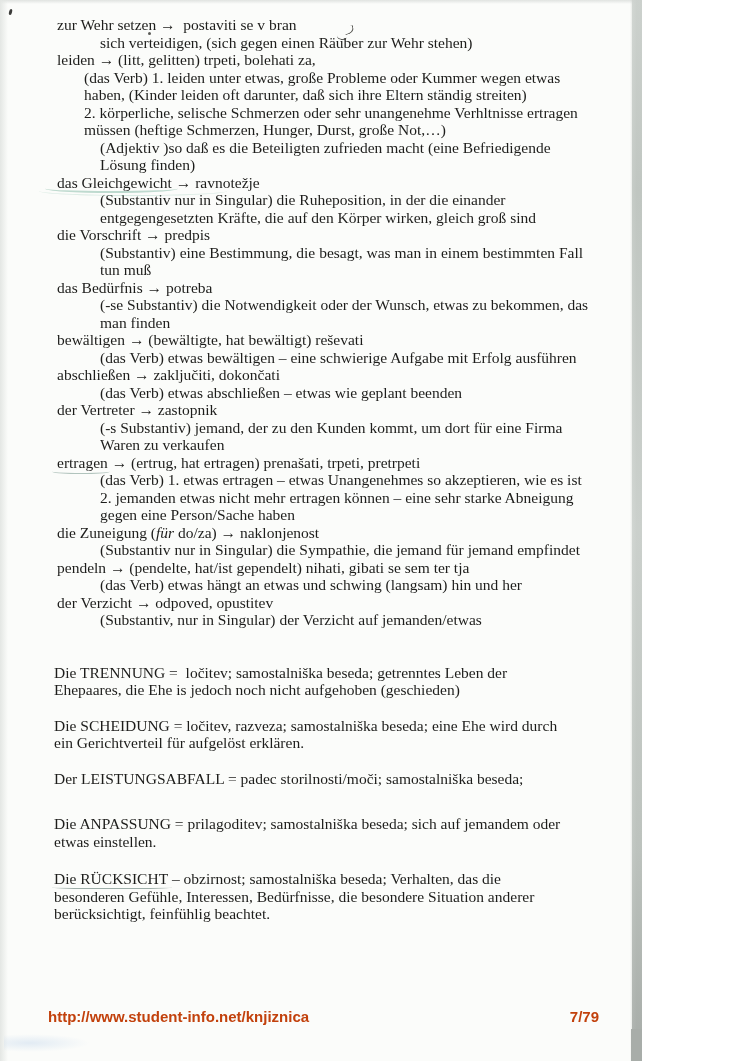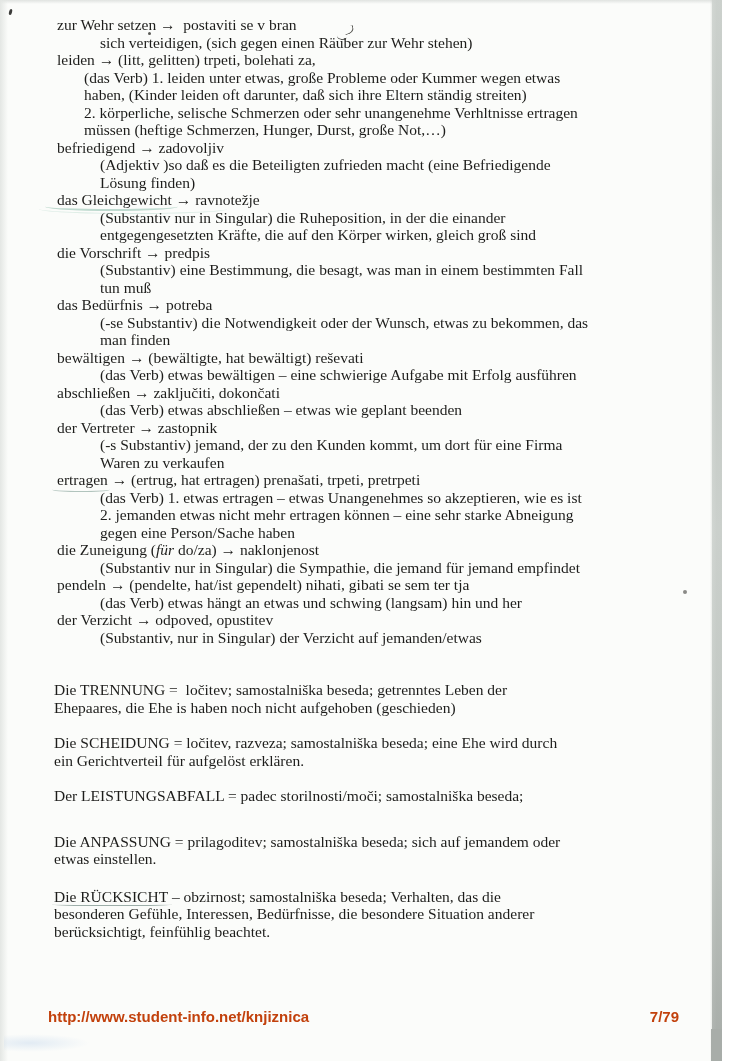--- a/index.html
+++ b/index.html
@@ -1,18 +1,18 @@
 <!DOCTYPE html>
 <html><head>
 <meta charset="utf-8">
 <style>
   html,body{margin:0;padding:0;background:#ffffff;}
   .page{
     position:relative;
-    width:722px;height:1061px;
+    width:642px;height:1061px;
     background:#fbfcfa;
     overflow:hidden;
     font-family:"Liberation Serif", serif;
     color:#1d1d1b;
   }
   
   .edge-left{position:absolute;left:0;top:0;width:8px;height:100%;
     background:linear-gradient(to right,#e4e7e4,rgba(244,246,243,0));}
   .edge-top{position:absolute;left:0;top:0;width:100%;height:4px;
     background:linear-gradient(to bottom,#e0e3e0,rgba(251,252,250,0));}
@@ -85,21 +85,20 @@
 
   <div class="content">
     <div id="entries">
         <div class="line"><span>zur Wehr setzen →  postaviti se v bran</span></div>
         <div class="line ind-2"><span>sich verteidigen, (sich gegen einen Räuber zur Wehr stehen)</span></div>
         <div class="line"><span>leiden → (litt, gelitten) trpeti, bolehati za,</span></div>
         <div class="line ind-1"><span>(das Verb) 1. leiden unter etwas, große Probleme oder Kummer wegen etwas</span></div>
         <div class="line ind-1"><span>haben, (Kinder leiden oft darunter, daß sich ihre Eltern ständig streiten)</span></div>
         <div class="line ind-1"><span>2. körperliche, selische Schmerzen oder sehr unangenehme Verhltnisse ertragen</span></div>
         <div class="line ind-1"><span>müssen (heftige Schmerzen, Hunger, Durst, große Not,…)</span></div>
-        <div class="line"><span>befriedigend → zadovoljiv</span></div>
         <div class="line ind-2"><span>(Adjektiv )so daß es die Beteiligten zufrieden macht (eine Befriedigende</span></div>
         <div class="line ind-2"><span>Lösung finden)</span></div>
         <div class="line"><span class="teal-underline">das Gleichgewicht</span><span> → ravnotežje</span></div>
         <div class="line ind-2"><span>(Substantiv nur in Singular) die Ruheposition, in der die einander</span></div>
         <div class="line ind-2"><span>entgegengesetzten Kräfte, die auf den Körper wirken, gleich groß sind</span></div>
         <div class="line"><span>die Vorschrift → predpis</span></div>
         <div class="line ind-2"><span>(Substantiv) eine Bestimmung, die besagt, was man in einem bestimmten Fall</span></div>
         <div class="line ind-2"><span>tun muß</span></div>
         <div class="line"><span>das Bedürfnis → potreba</span></div>
         <div class="line ind-2"><span>(-se Substantiv) die Notwendigkeit oder der Wunsch, etwas zu bekommen, das</span></div>
@@ -118,21 +117,21 @@
         <div class="line"><span>die Zuneigung (</span><span class="italic">für</span><span> do/za) → naklonjenost</span></div>
         <div class="line ind-2"><span>(Substantiv nur in Singular) die Sympathie, die jemand für jemand empfindet</span></div>
         <div class="line"><span>pendeln → (pendelte, hat/ist gependelt) nihati, gibati se sem ter tja</span></div>
         <div class="line ind-2"><span>(das Verb) etwas hängt an etwas und schwing (langsam) hin und her</span></div>
         <div class="line"><span>der Verzicht → odpoved, opustitev</span></div>
         <div class="line ind-2"><span>(Substantiv, nur in Singular) der Verzicht auf jemanden/etwas</span></div>
       </div>
     <div class="paragraphs" id="paragraphs">
         <div class="paragraph">
           <div class="line"><span>Die TRENNUNG =  ločitev; samostalniška beseda; getrenntes Leben der</span></div>
-          <div class="line"><span>Ehepaares, die Ehe is haben noch nicht aufgehoben (geschieden)</span></div>
+          <div class="line"><span>Ehepaares, die Ehe is jedoch noch nicht aufgehoben (geschieden)</span></div>
         </div>
         <div class="paragraph">
           <div class="line"><span>Die SCHEIDUNG = ločitev, razveza; samostalniška beseda; eine Ehe wird durch</span></div>
           <div class="line"><span>ein Gerichtverteil für aufgelöst erklären.</span></div>
         </div>
         <div class="paragraph">
           <div class="line"><span>Der LEISTUNGSABFALL = padec storilnosti/moči; samostalniška beseda;</span></div>
         </div>
         <div class="paragraph">
           <div class="line"><span>Die ANPASSUNG = prilagoditev; samostalniška beseda; sich auf jemandem oder</span></div>

